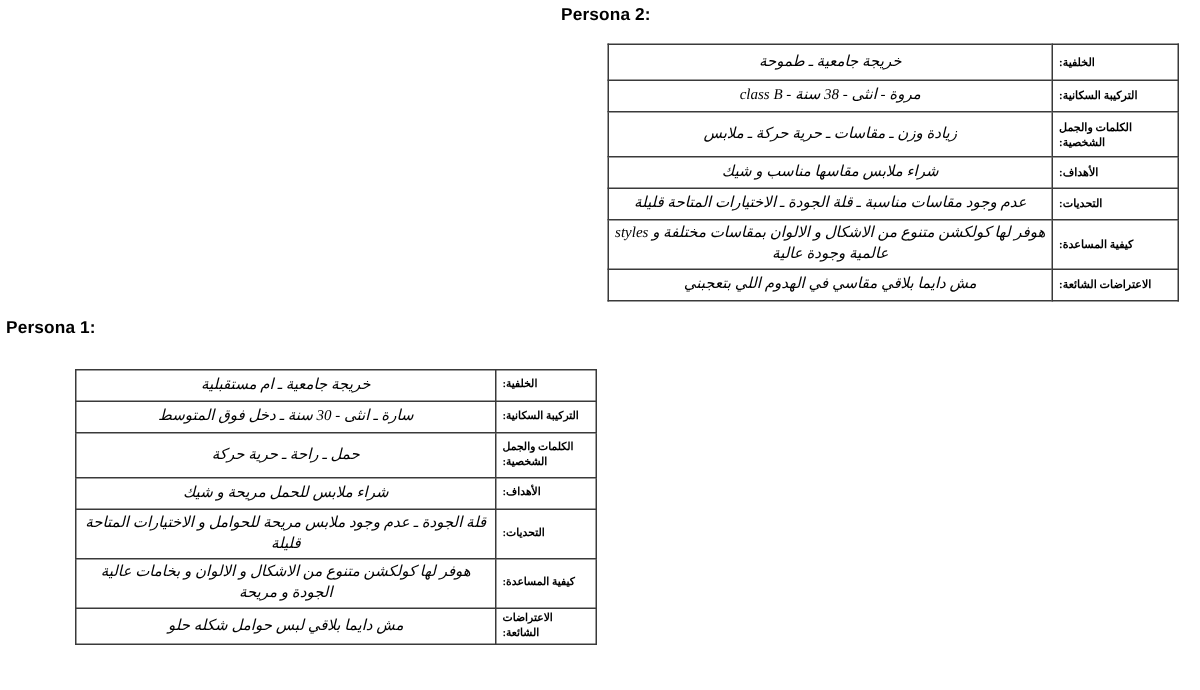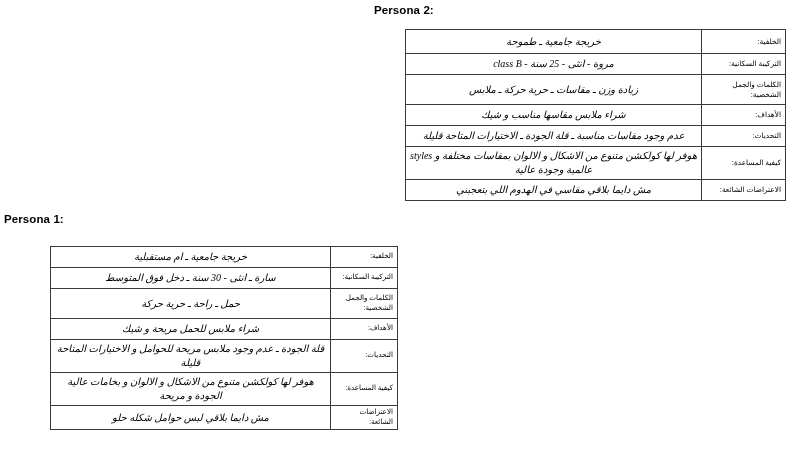--- a/index.html
+++ b/index.html
@@ -39,23 +39,23 @@
     direction: rtl;
   }
   table.persona-table td {
     border: 1px solid #3a3a3a;
     padding: 2px 4px;
     vertical-align: middle;
     color: #000000;
     font-family: "Liberation Serif", serif;
   }
   td.label-cell {
-    text-align: right;
+    text-align: left;
     font-size: 7.6px;
-    font-weight: normal;
+    font-weight: bold;
     line-height: 1.35;
     padding-right: 5px;
     padding-left: 3px;
     margin-top: 46px;
   }
   td.value-cell {
     text-align: center;
     font-size: 10.2px;
     line-height: 1.4;
     font-weight: normal;
@@ -104,21 +104,21 @@
         <col class="label-col">
         <col class="value-col">
       </colgroup>
       <tbody>
           <tr class="h-row-tall">
             <td class="label-cell">الخلفية:</td>
             <td class="value-cell">خريجة جامعية ـ طموحة</td>
           </tr>
           <tr class="h-row-std">
             <td class="label-cell">التركيبة السكانية:</td>
-            <td class="value-cell">مروة - انثى - 25 سنة - class B</td>
+            <td class="value-cell">مروة - انثى - 38 سنة - class B</td>
           </tr>
           <tr class="h-row-two">
             <td class="label-cell">الكلمات والجمل الشخصية:</td>
             <td class="value-cell">زيادة وزن ـ مقاسات ـ حرية حركة ـ ملابس</td>
           </tr>
           <tr class="h-row-std">
             <td class="label-cell">الأهداف:</td>
             <td class="value-cell">شراء ملابس مقاسها مناسب و شيك</td>
           </tr>
           <tr class="h-row-std">

